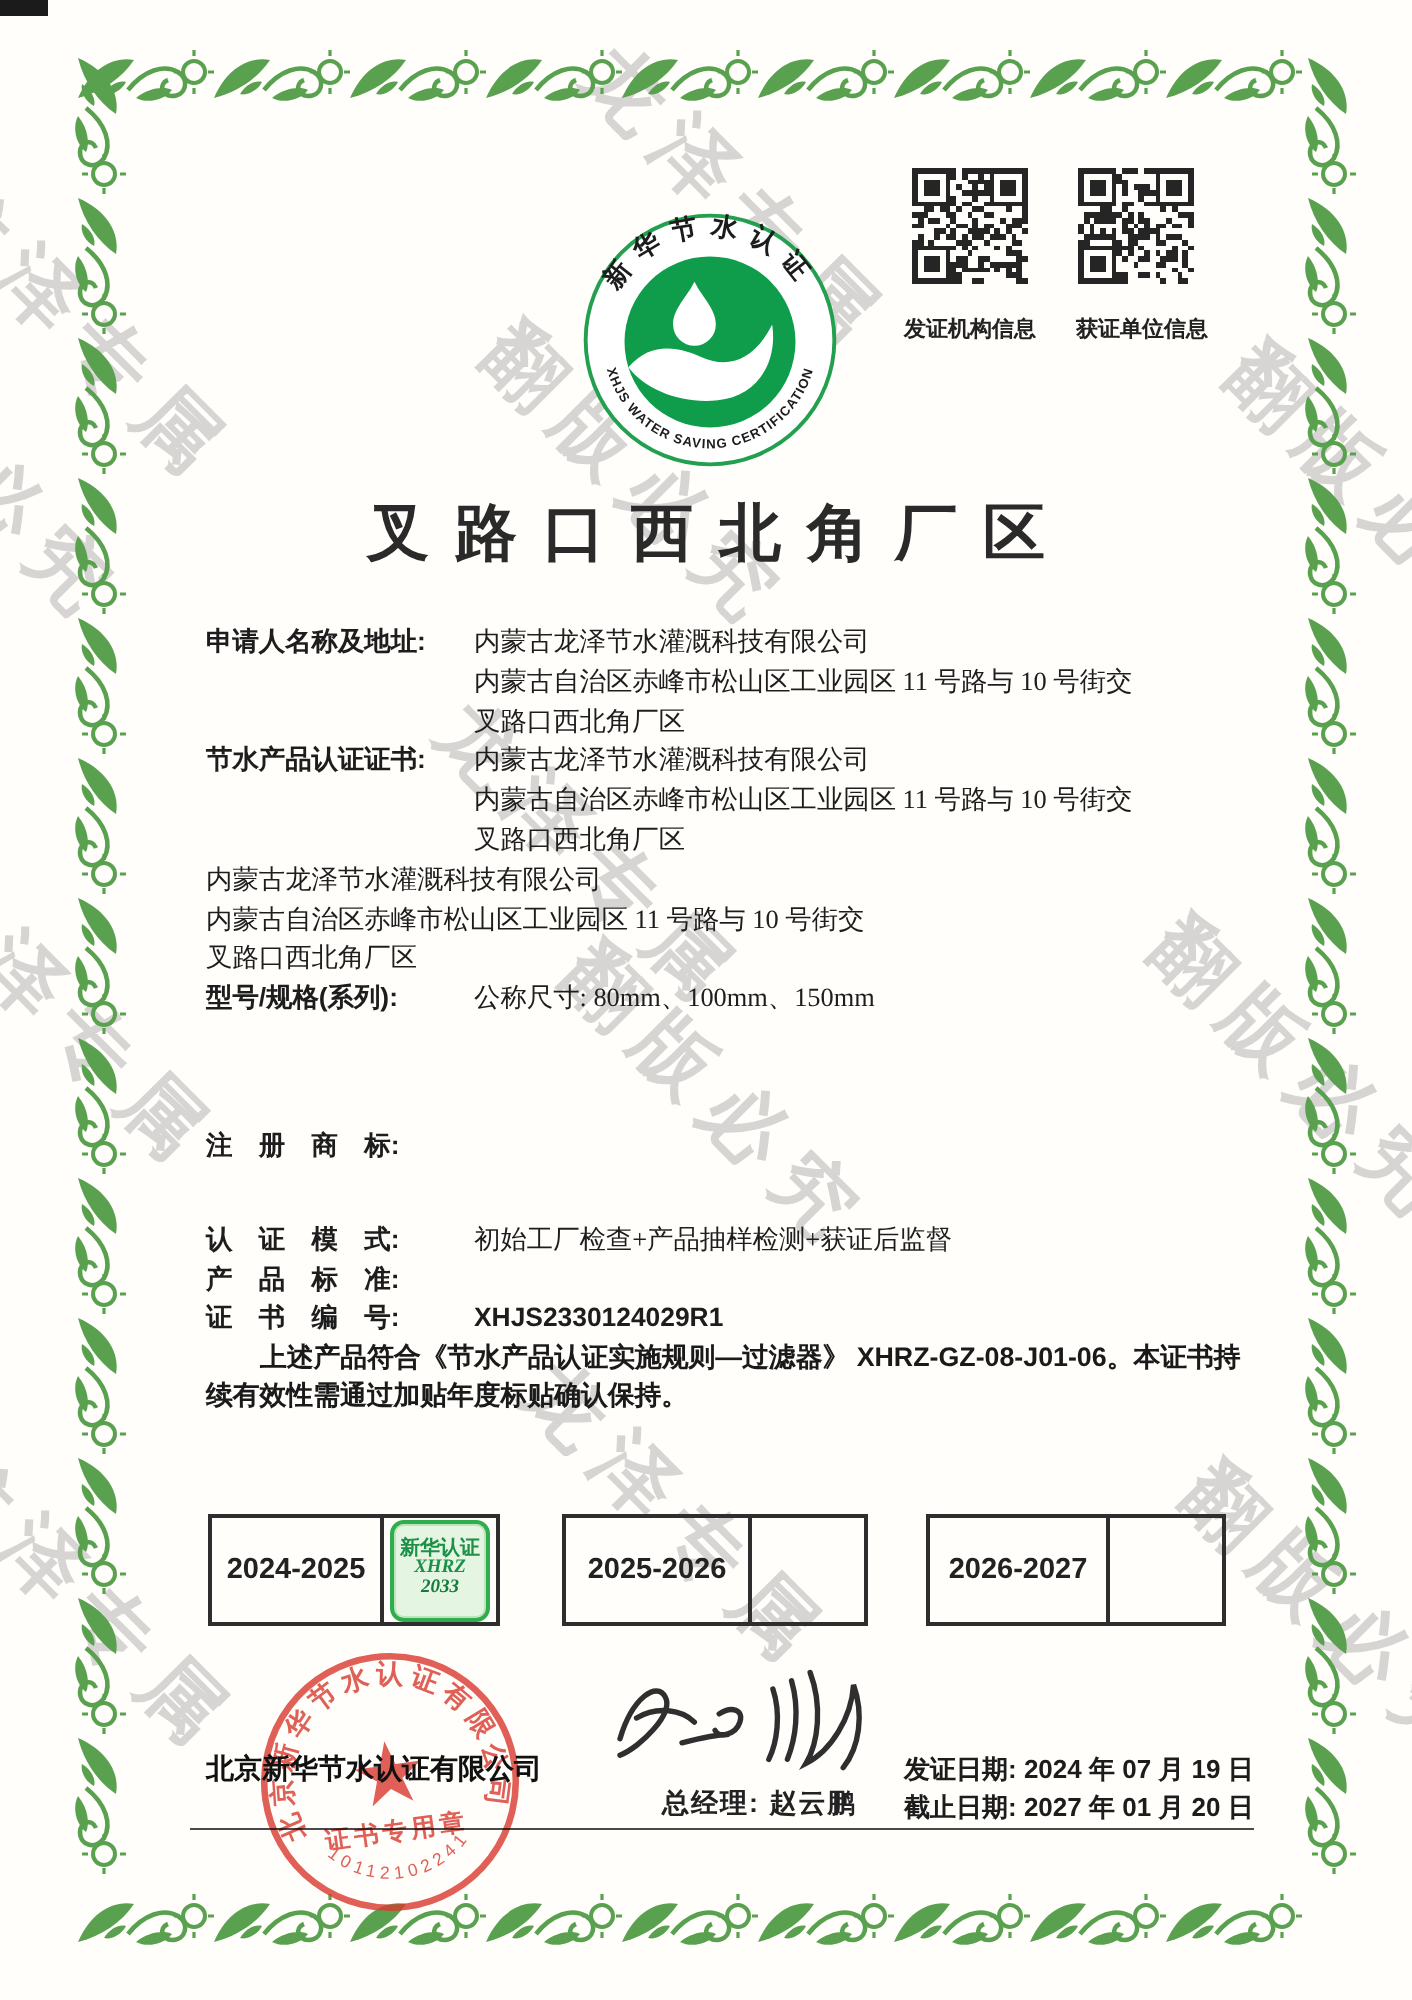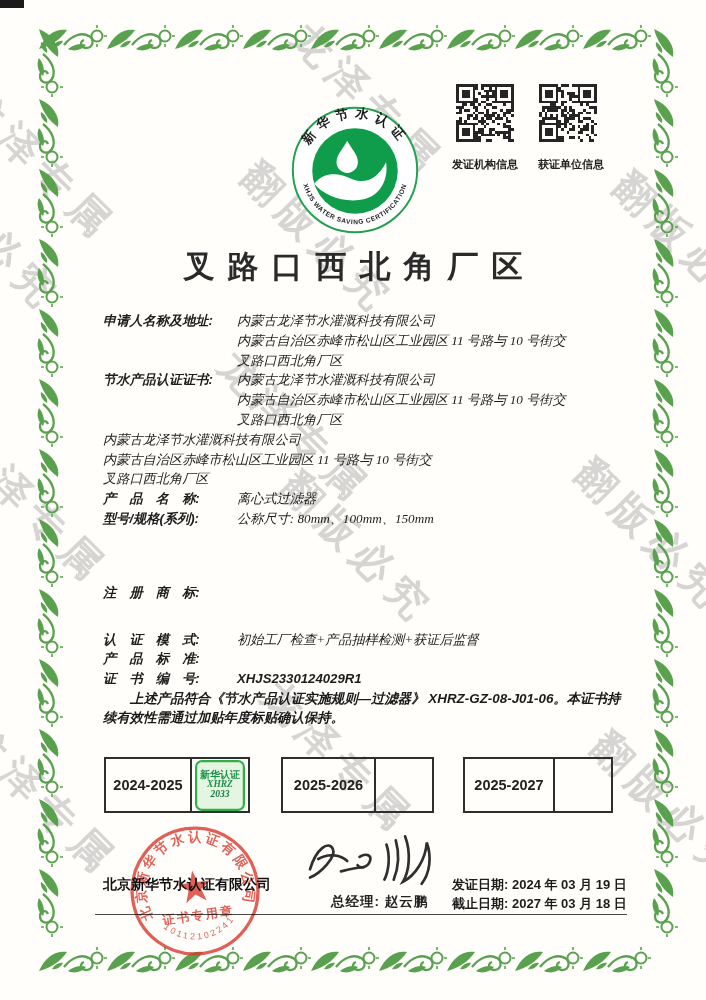--- a/index.html
+++ b/index.html
@@ -19,21 +19,21 @@
       grid-template-rows:repeat(21,1fr);}
   .qr1{left:456px;top:84px;} .qr2{left:539px;top:84px;}
   .qrlabel{position:absolute;top:157px;width:96px;text-align:center;font-family:"Liberation Sans",sans-serif;
       font-weight:bold;font-size:11px;color:#222;}
   .qrl1{left:437px;} .qrl2{left:523px;}
   
   .title{position:absolute;left:0;top:246px;width:706px;text-align:center;
       font-family:"Liberation Sans",sans-serif;font-weight:bold;font-size:31px;
       letter-spacing:13px;color:#2a2a2a;text-indent:13px;}
   
-  .fields{position:absolute;left:103px;top:311px;width:528px;font-size:13.2px;line-height:19.8px;font-style:italic;}
+  .fields{position:absolute;left:103px;top:311px;width:528px;font-size:13.2px;line-height:19.8px;}
   .field{display:flex;}
   .lbl{width:134px;flex:0 0 134px;font-family:"Liberation Sans",sans-serif;font-weight:bold;color:#1d1d1d;}
   .val{flex:1;color:#1d1d1d;}
   .vline{min-height:19.8px;}
   .statement{margin-top:1px;font-family:"Liberation Sans",sans-serif;font-weight:bold;
       font-size:13.4px;line-height:18.6px;color:#1a1a1a;}
   .statement .s-l1{padding-left:27px;}
   
   .boxes{position:absolute;left:104px;top:757px;width:512px;height:56px;display:flex;}
   .ybox{display:flex;border:2px solid #2e2e2e;height:52px;background:transparent;}
@@ -1077,26 +1077,20 @@
         </div>
       </div>
       <div class="field">
         <div class="val">
           <div class="vline">内蒙古龙泽节水灌溉科技有限公司</div>
           <div class="vline">内蒙古自治区赤峰市松山区工业园区 11 号路与 10 号街交</div>
           <div class="vline">叉路口西北角厂区</div>
         </div>
       </div>
       <div class="field">
-        <div class="lbl">产　品　名　称:</div>
-        <div class="val">
-          <div class="vline">离心式过滤器</div>
-        </div>
-      </div>
-      <div class="field">
         <div class="lbl">型号/规格(系列):</div>
         <div class="val">
           <div class="vline">公称尺寸: 80mm、100mm、150mm</div>
         </div>
       </div>
       <div class="field" style="margin-top:54px">
         <div class="lbl">注　册　商　标:</div>
         <div class="val">
           <div class="vline"></div>
         </div>
@@ -1132,21 +1126,21 @@
             <div class="s2">XHRZ</div>
             <div class="s3">2033</div>
           </div>
         </div>
       </div>
       <div class="ybox yb2">
         <div class="ycell">2025-2026</div>
         <div class="scell"></div>
       </div>
       <div class="ybox yb3">
-        <div class="ycell">2025-2027</div>
+        <div class="ycell">2026-2027</div>
         <div class="scell"></div>
       </div>
     </div>
 
     <svg class="stamp" viewBox="0 0 130 130">
       <g fill="#d93a2e" stroke="#d93a2e" opacity="0.88">
         <circle cx="65" cy="65" r="61" fill="none" stroke-width="3.2"></circle>
         <defs>
           <path id="sealArc" d="M19.9,81.4 A48,48 0 1 1 110.1,81.4" fill="none"></path>
           <path id="sealNum" d="M29,95.2 A47,47 0 0 0 101,95.2" fill="none"></path>
@@ -1170,20 +1164,20 @@
         <path d="M40,42 C48,40 56,38 62,38"></path>
         <path d="M58,28 C64,24 70,26 68,32 C66,38 58,40 56,36"></path>
         <path d="M84,16 C88,28 86,42 82,50"></path>
         <path d="M93,12 C97,26 95,40 91,50"></path>
         <path d="M102,8 C108,24 106,42 100,52 C112,46 122,30 123,14 C128,28 126,44 118,54"></path>
       </g>
     </svg>
 
     <div class="signer">总经理: 赵云鹏</div>
     <div class="dates">
-      <div>发证日期: 2024 年 03 月 19 日</div>
-      <div>截止日期: 2027 年 03 月 18 日</div>
+      <div>发证日期: 2024 年 07 月 19 日</div>
+      <div>截止日期: 2027 年 01 月 20 日</div>
     </div>
 
     <div class="rule"></div>
 
   </div>
 </div>
 
 </body></html>

